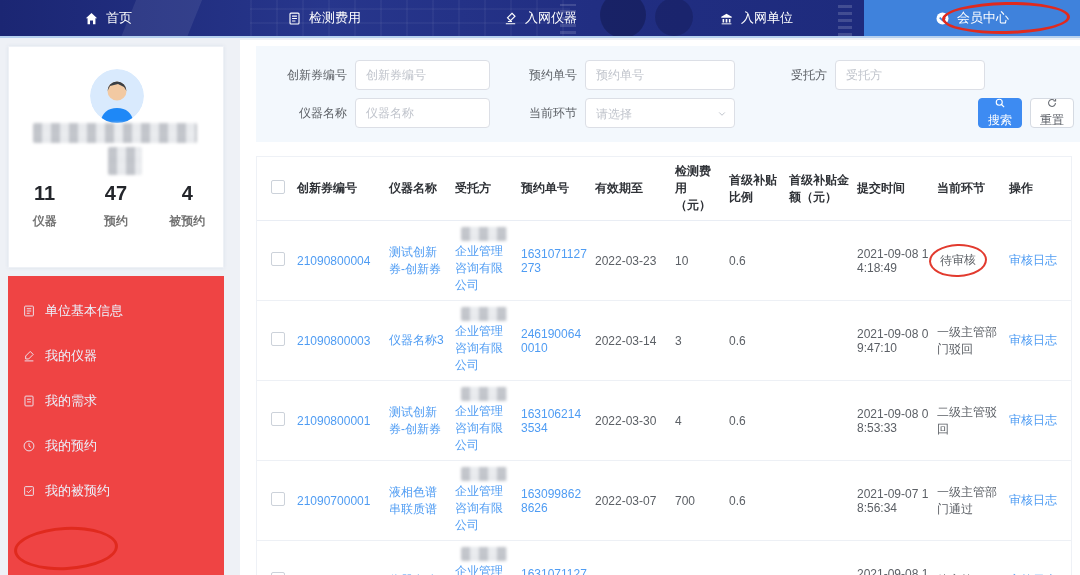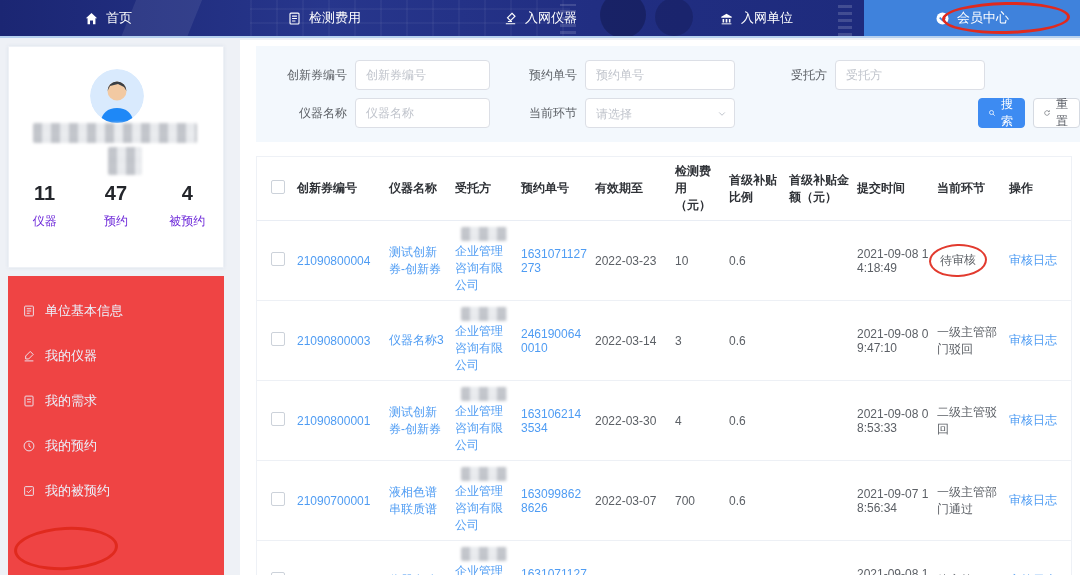--- a/index.html
+++ b/index.html
@@ -46,21 +46,21 @@
     background:
       repeating-linear-gradient(90deg,rgba(190,193,199,.9) 0 9px,rgba(233,235,238,.9) 9px 18px),
       repeating-linear-gradient(0deg,#dcdee2 0 6px,#eff1f4 6px 12px);
     filter:blur(1.6px); border-radius:2px;
   }
   .name-redact-1 { position:absolute; left:24px; top:76px; width:164px; height:20px; }
   .name-redact-2 { position:absolute; left:99px; top:100px; width:34px; height:28px; }
   .stats { position:absolute; left:0; top:136px; width:100%; display:flex; }
   .stat { flex:1 1 0; text-align:center; }
   .stat-num { font-size:20px; font-weight:bold; color:#24262b; line-height:20px; }
-  .stat-label { font-size:12px; color:#6d28d9; margin-top:10px; }
+  .stat-label { font-size:12px; color:#737373; margin-top:10px;font-weight:bold; }
 
   
   .side-menu {
     position:absolute; left:8px; top:276px; width:216px; height:299px;
     background:#ef4444; padding-top:12px;
   }
   .menu-item {
     height:45px; display:flex; align-items:center; gap:9px; padding-left:14px;
     color:#eaf3fe; font-size:13px; cursor:pointer;
   }
@@ -83,20 +83,21 @@
   }
   .finput::placeholder { color:#c0c4cc; }
   .w135 { width:135px; } .w150 { width:150px; }
   .fselect { position:relative; display:inline-flex; align-items:center;border-radius:8px; }
   .fselect .finput { color:#c0c4cc; text-align:left; padding-top:7px; cursor:pointer; }
   .sel-arrow { position:absolute; right:8px; top:10px; width:10px; height:10px; }
   .btn {
     height:30px; border-radius:4px; font-size:12px; display:inline-flex; align-items:center;
     justify-content:center; gap:3px; cursor:pointer; padding:6px 9px;
     font-family:"Liberation Sans","DejaVu Sans",sans-serif;
+    flex-direction:column;
   }
   .btn-search { background:#3d8bf2; border:1px solid #3d8bf2; color:#fff; }
   .btn-reset  { background:#fff; border:1px solid #d5dae2; color:#5a5e66; margin-left:8px; }
   .btn .ic { width:12px; height:12px; }
 
   
   .table-wrap { position:absolute; left:256px; top:156px; width:816px; background:#fff; border:1px solid #eef1f6; }
   table { border-collapse:collapse; table-layout:fixed; width:814px; }
   col.c-check{width:40px} col.c-voucher{width:92px} col.c-instr{width:66px}
   col.c-trustee{width:66px} col.c-order{width:74px} col.c-valid{width:80px}

